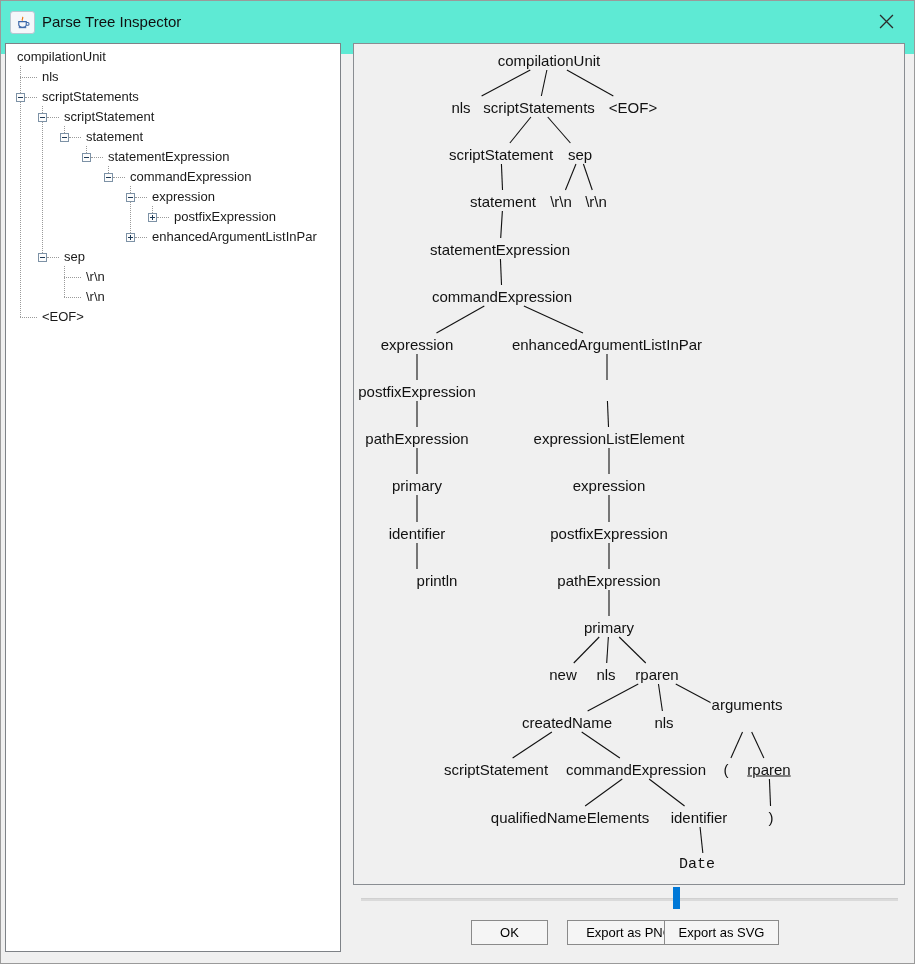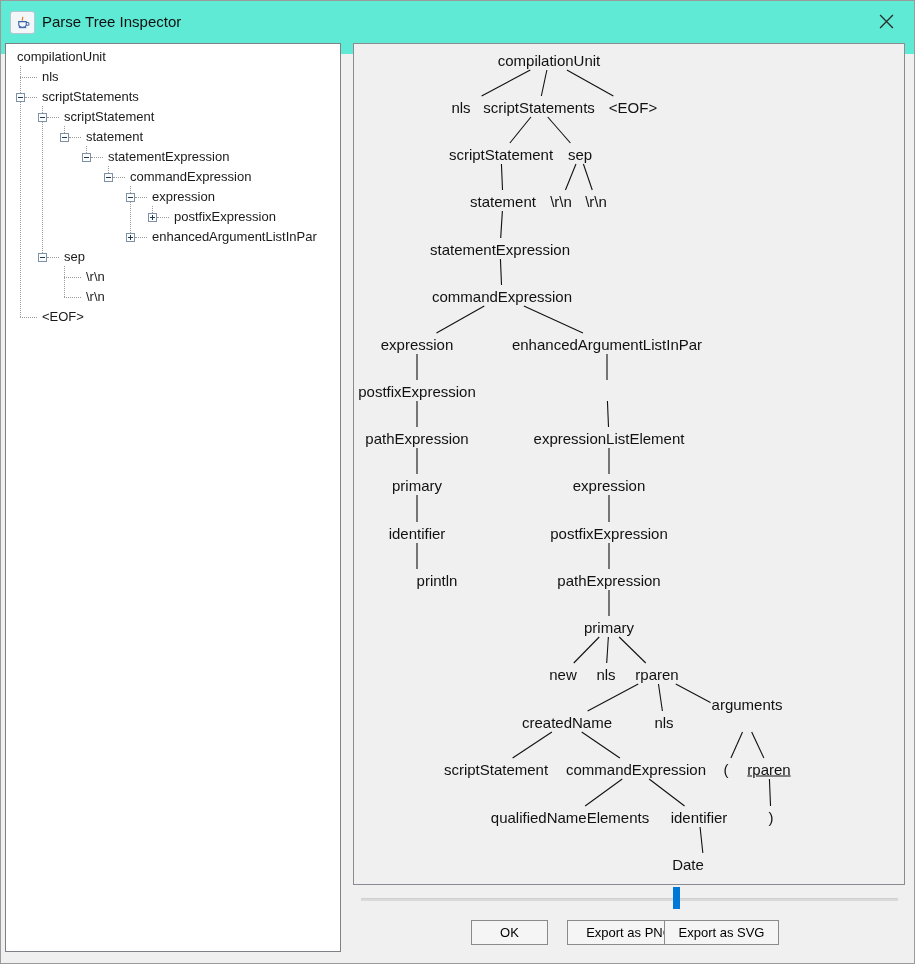--- a/index.html
+++ b/index.html
@@ -196,21 +196,21 @@
       <div class="gnode" style="left: 213px; top: 678px;">createdName</div>
       <div class="gnode" style="left: 310px; top: 678px;">nls</div>
       <div class="gnode" style="left: 393px; top: 660px;">arguments</div>
       <div class="gnode" style="left: 142px; top: 725px;">scriptStatement</div>
       <div class="gnode" style="left: 282px; top: 725px;">commandExpression</div>
       <div class="gnode" style="left: 372px; top: 725px;">(</div>
       <div class="gnode" style="left: 415px; top: 725px; text-decoration: underline;">rparen</div>
       <div class="gnode" style="left: 216px; top: 773px;">qualifiedNameElements</div>
       <div class="gnode" style="left: 345px; top: 773px;">identifier</div>
       <div class="gnode" style="left: 417px; top: 773px;">)</div>
-      <div class="gnode" style="left: 334px; top: 820px;">Date</div>
+      <div class="gnode" style="left: 343px; top: 820px; font-family: Liberation Mono, monospace;">Date</div>
     </div>
 
   <div id="slider-track"></div>
   <div id="slider-thumb" style="left: 672px; background: rgb(0, 120, 215);"></div>
 
   <button class="btn" id="ok-button">OK</button>
   <button class="btn" id="export-png-button">Export as PNG</button>
   <button class="btn" id="export-svg-button">Export as SVG</button>
 
 </div>

